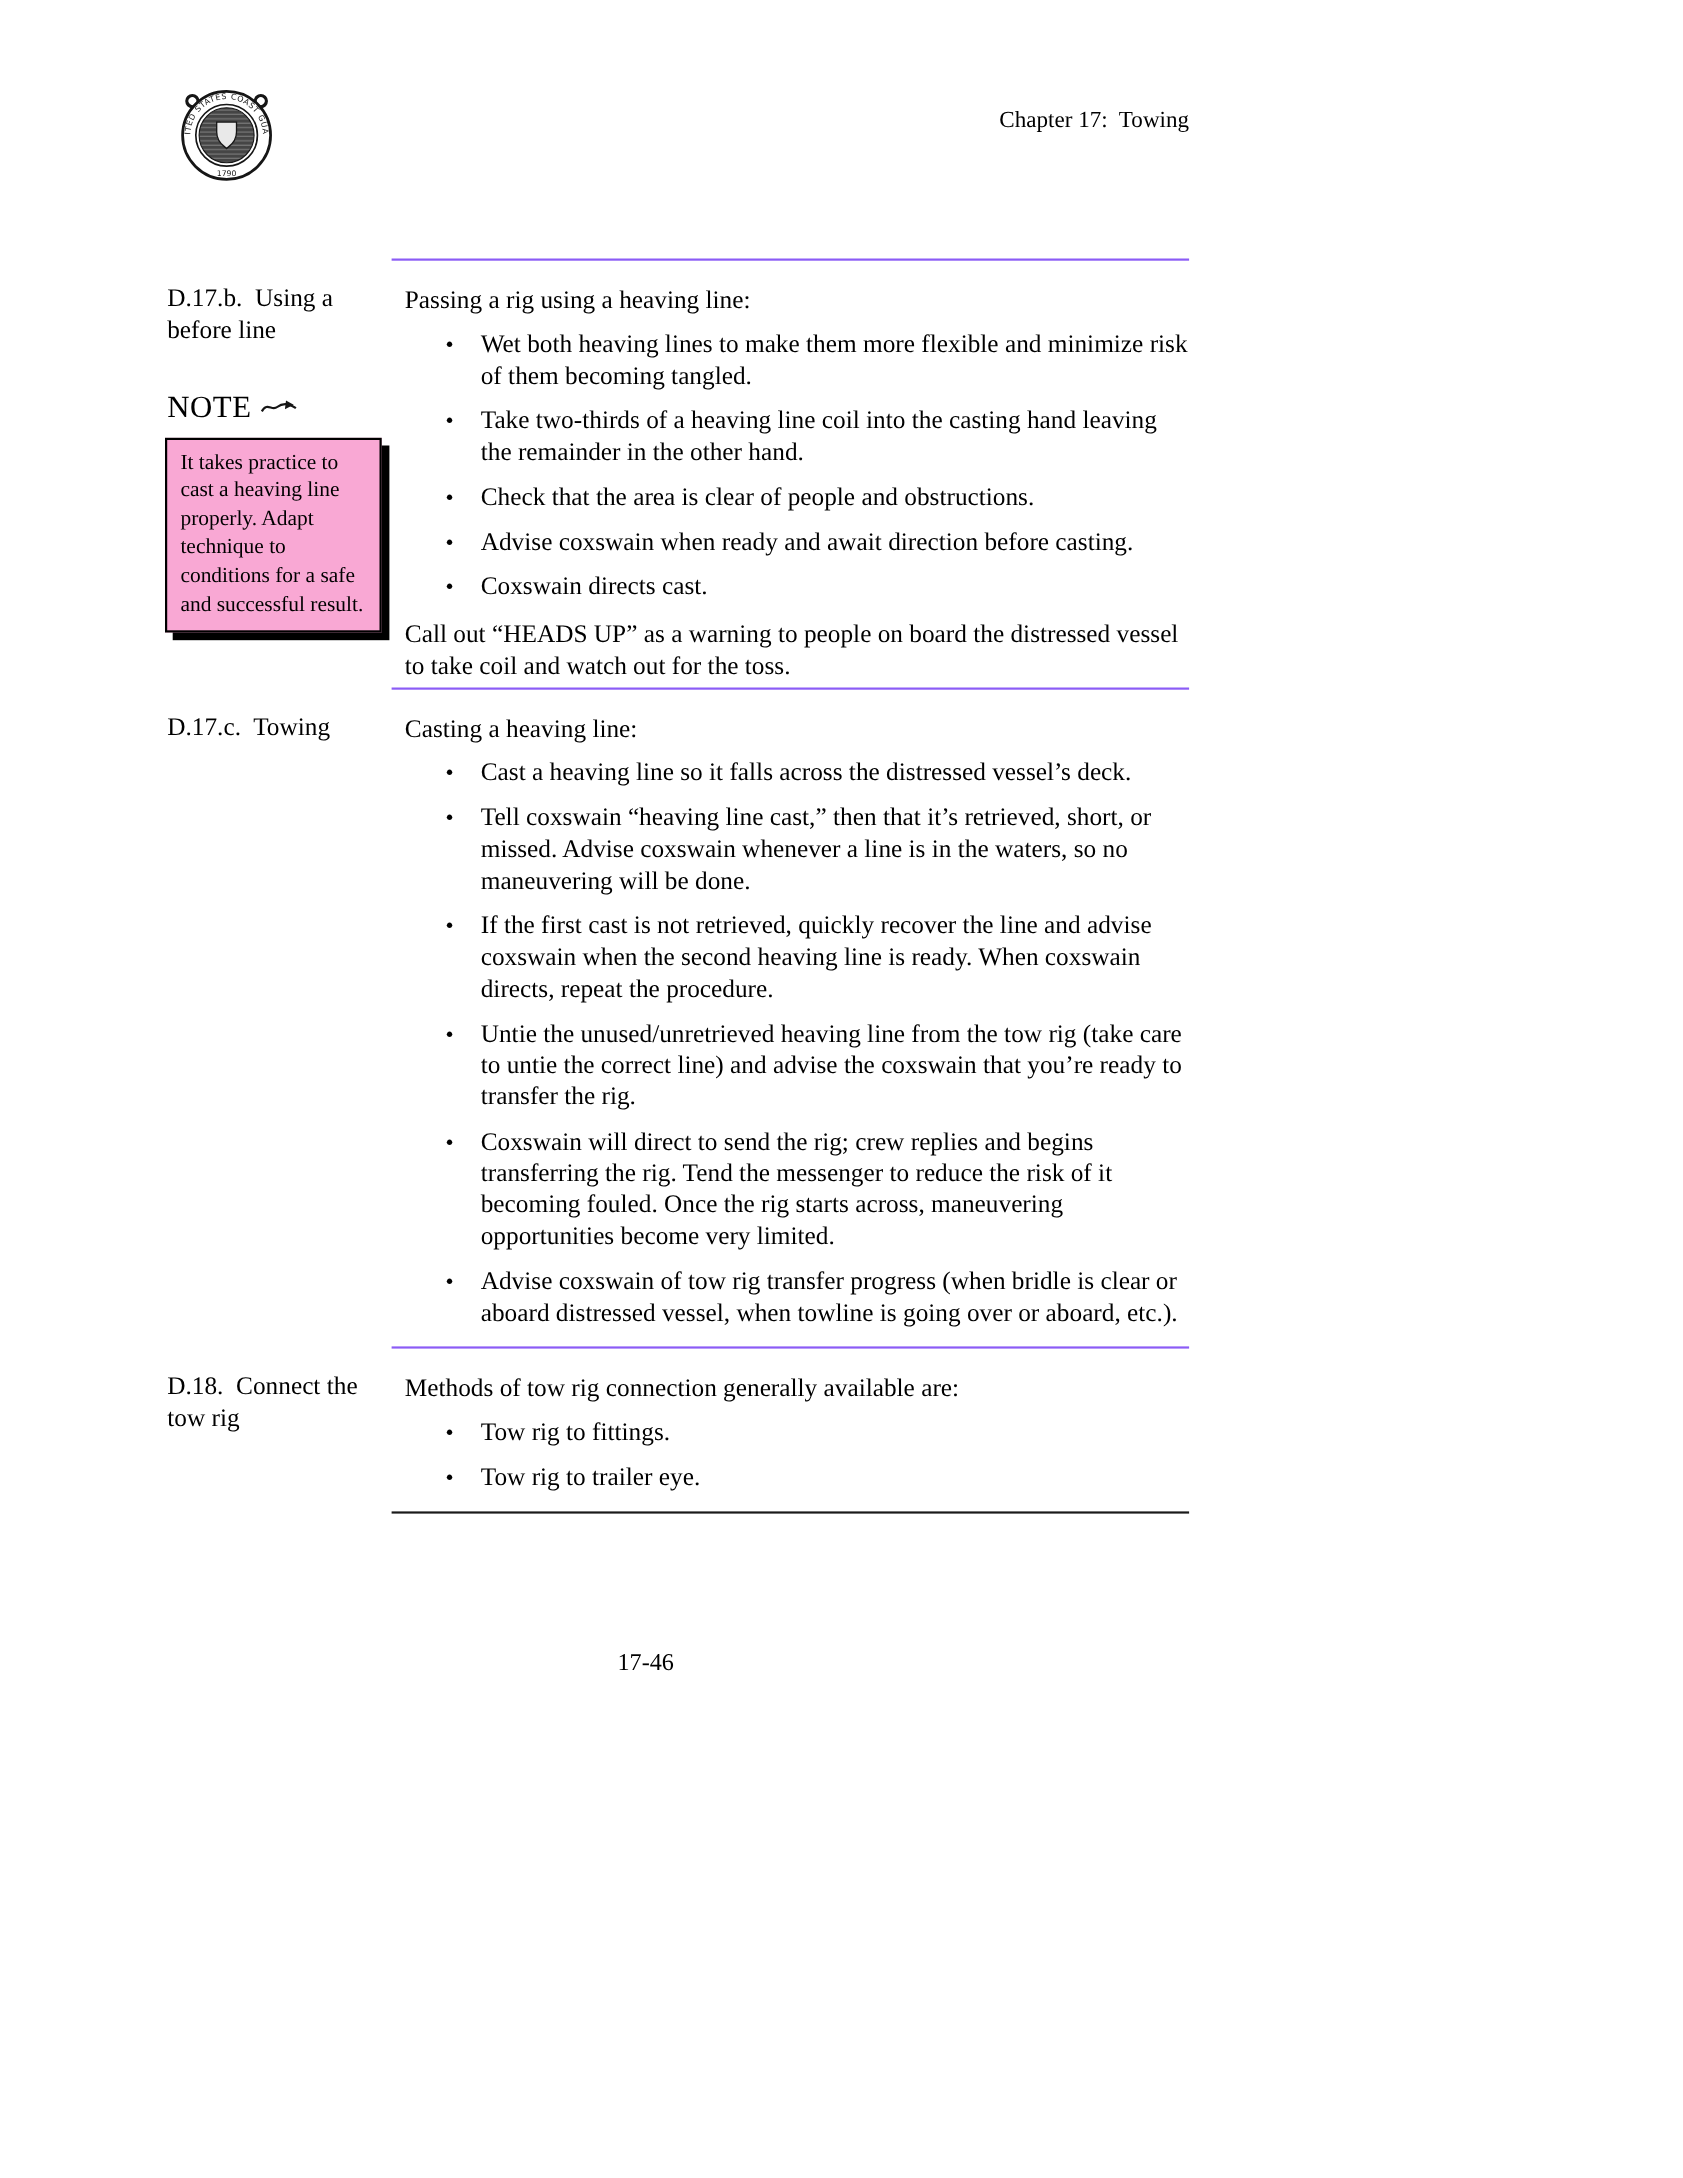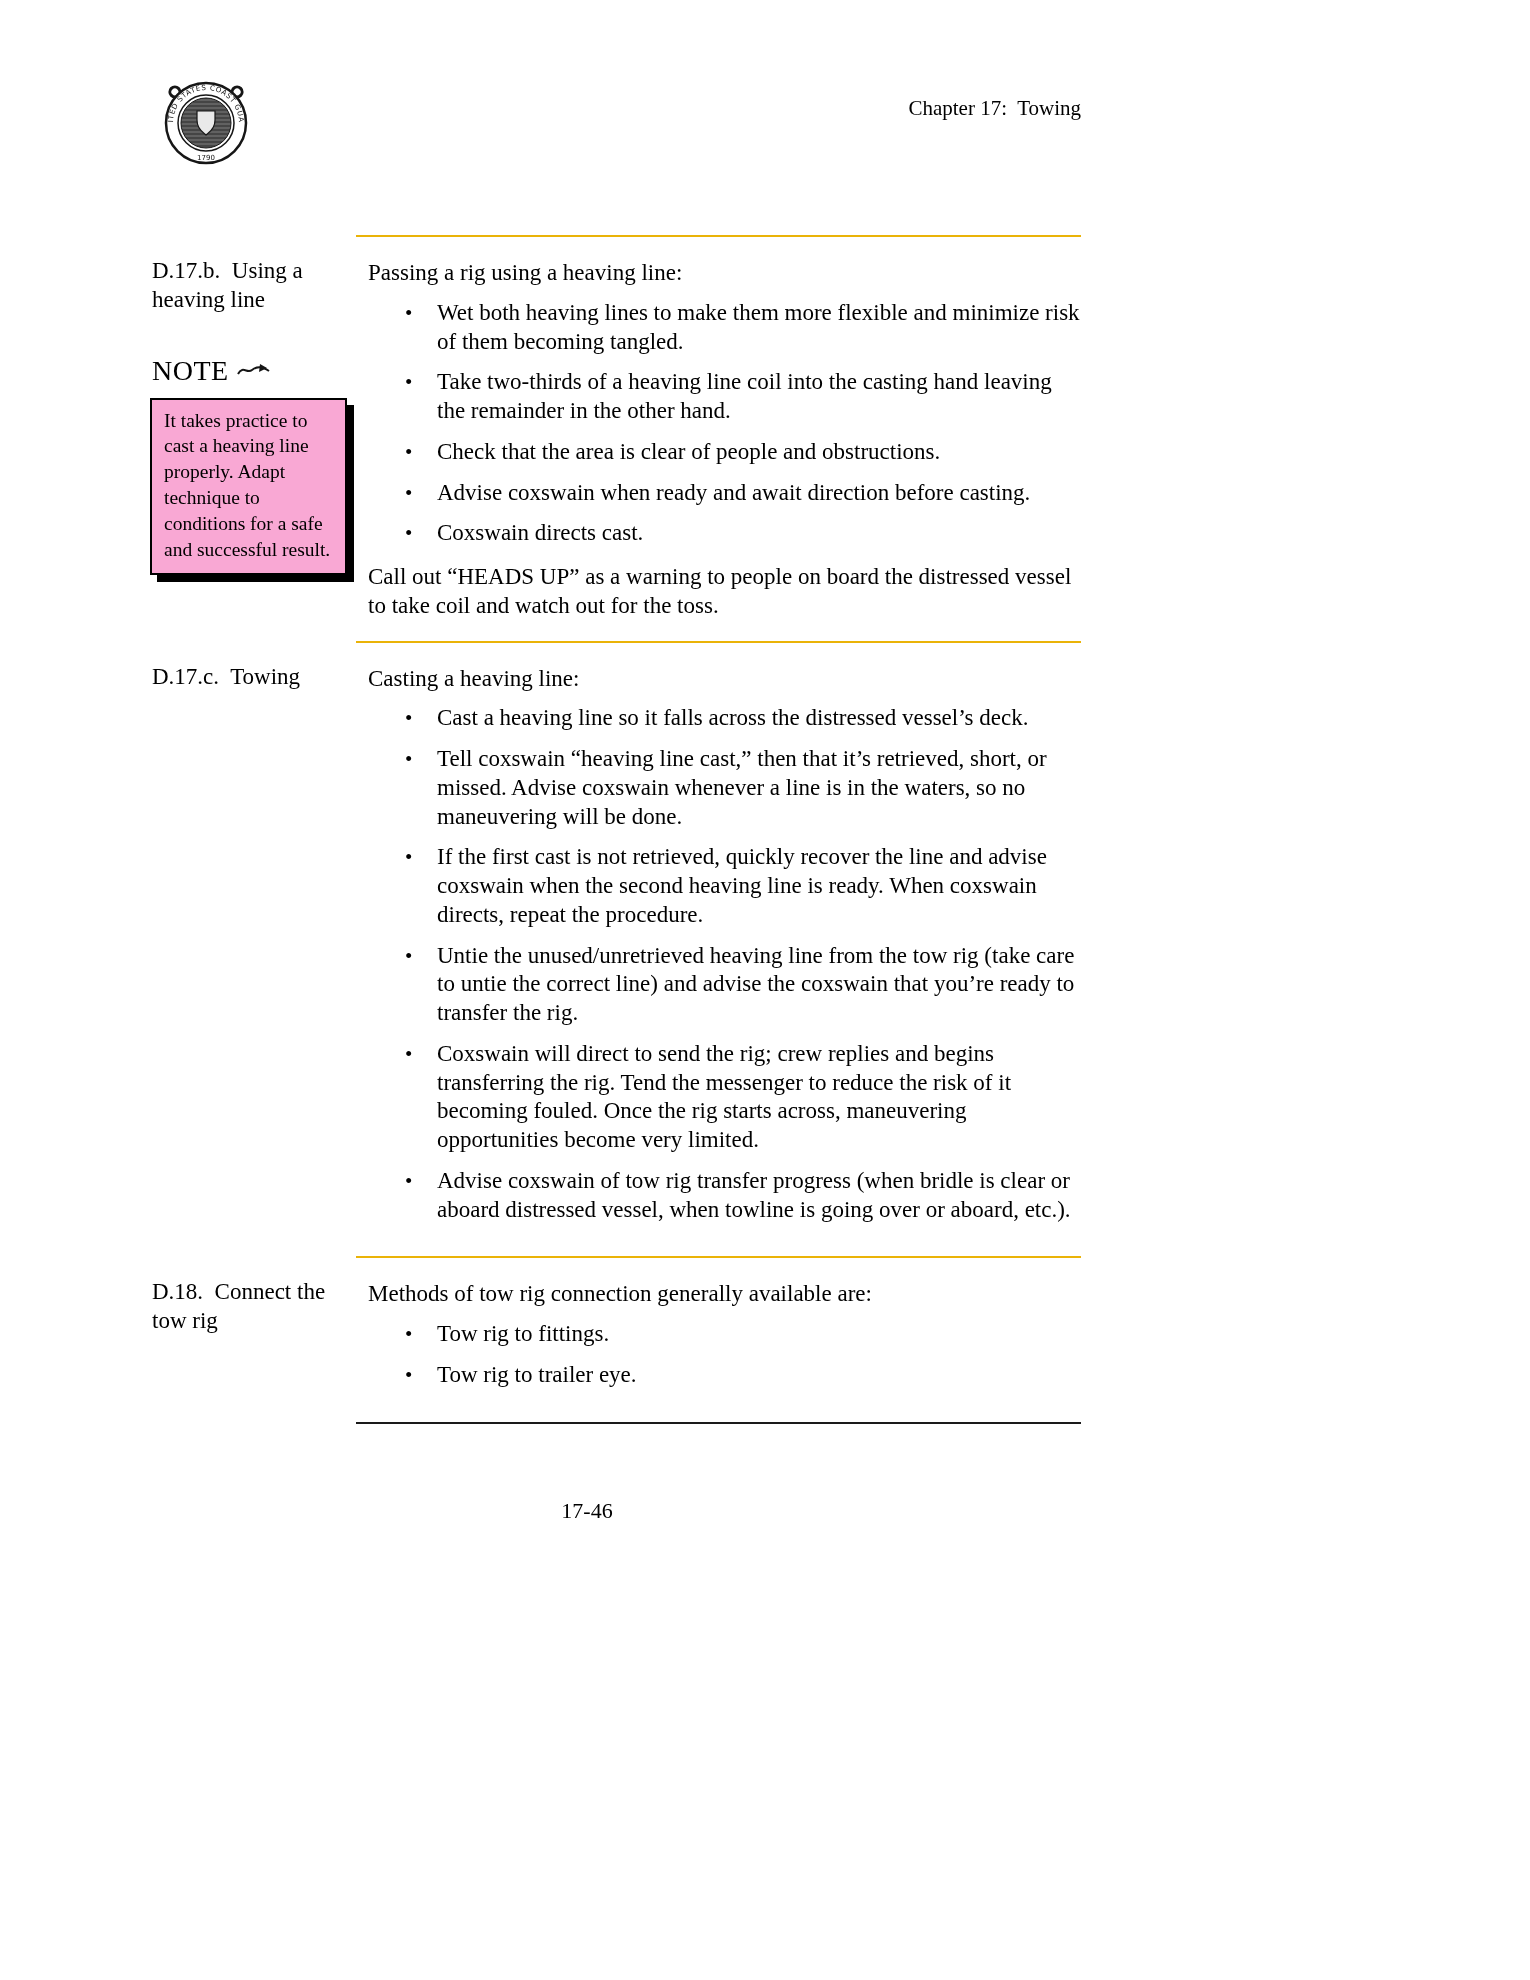--- a/index.html
+++ b/index.html
@@ -19,22 +19,22 @@
   }
   .content { position:absolute; left:152px; top:235px; width:929px; }
   .section { display:flex; align-items:stretch; }
   .col-left {
     flex:0 0 204px; width:204px;
     padding:22px 8px 0 0;
     font-size:23px; line-height:1.25;
   }
   .col-right {
     flex:1;
-    border-top:2px solid #eab308;
-    padding:22px 0 20px 12px;
+    border-top:2px solid #8b5cf6;
+    padding:22px 0 4px 12px;
     font-size:23px; line-height:1.25;
   }
   .section-label { white-space:pre-wrap; }
   .note-heading {
     margin-top:38px;
     font-size:28px; letter-spacing:0.5px;
     display:flex; align-items:center; gap:7px;
   }
   .note-glyph { display:inline-flex; align-items:center; }
   .note-box {
@@ -102,21 +102,21 @@
       </g>
     </svg>
   </div>
 
   <div class="chapter">Chapter 17:  Towing</div>
 
   <div class="content">
 
     <div class="section">
       <div class="col-left">
-        <div class="section-label">D.17.b.  Using a heaving line</div>
+        <div class="section-label">D.17.b.  Using a before line</div>
         <div class="note-heading">
           <span>NOTE</span>
           <span class="note-glyph">
             <svg width="36" height="18" viewBox="0 0 36 18">
               <path d="M2 13 C7 4, 11 13, 16 9 S26 5, 33 10" fill="none" stroke="#161616" stroke-width="2"></path>
               <path d="M24 3 l7 4 -8 4 z" fill="#161616"></path>
             </svg>
           </span>
         </div>
         <div class="note-box">

